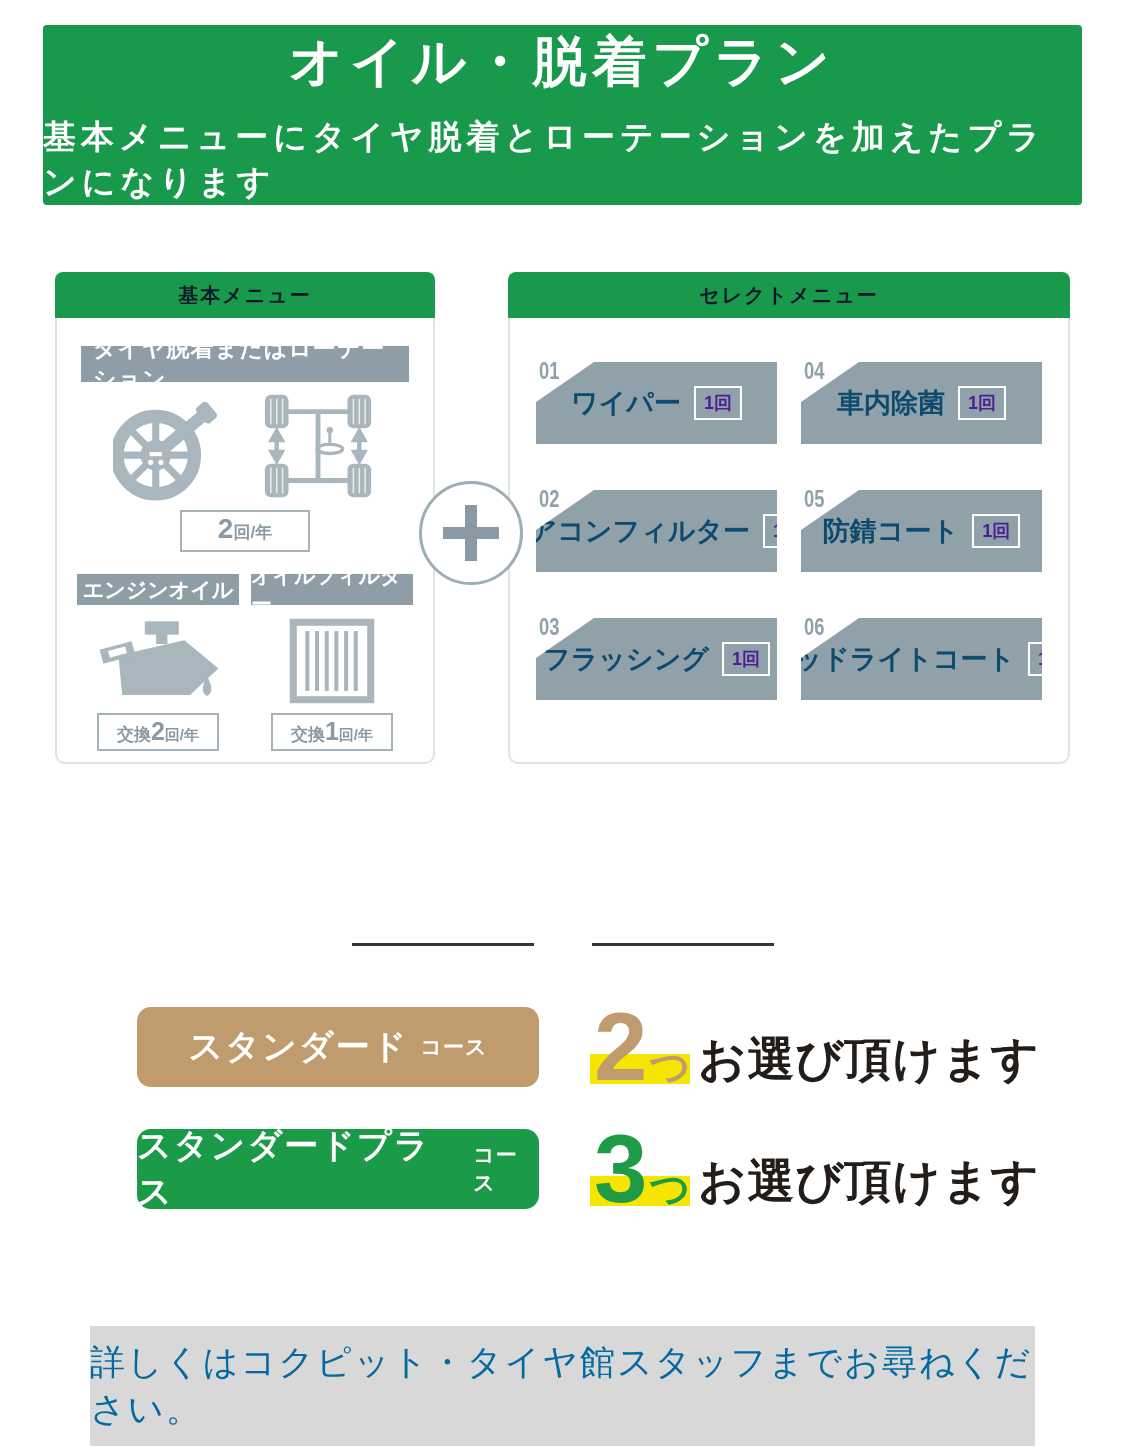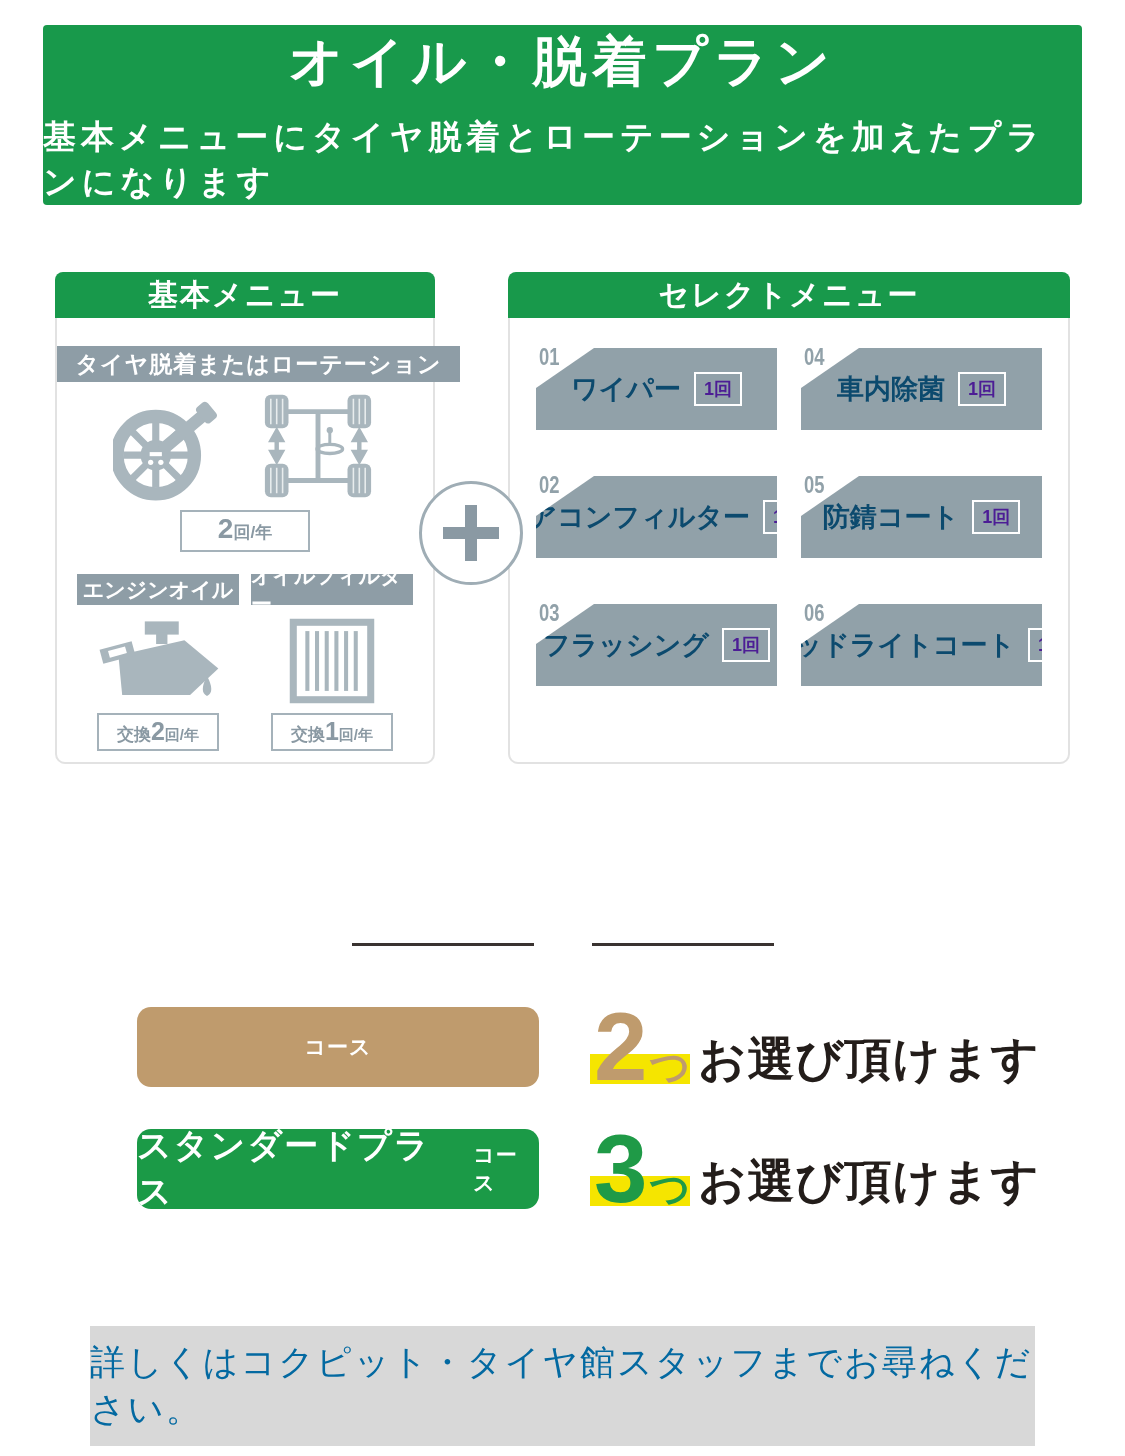--- a/index.html
+++ b/index.html
@@ -16,28 +16,28 @@
   }
   .banner-title{color:#fff;font-size:54px;font-weight:bold;letter-spacing:6px;}
   .banner-sub{color:#fff;font-size:33px;font-weight:bold;letter-spacing:5px;margin-top:16px;}
 
   
   .plan-wrap{position:relative;width:1015px;margin:67px auto 0;display:flex;justify-content:space-between;height:492px;}
   .panel{background:#fff;border:2px solid #e2e2e2;border-radius:10px;box-sizing:border-box;}
   .panel-basic{width:380px;}
   .panel-select{width:562px;}
   .panel-header{
-    height:46px;background:#18994b;border-radius:8px 8px 0 0;margin:-2px -2px 0;
-    color:#ffffff;font-size:30px;font-weight:bold;letter-spacing:2px;
+    height:46px;background:#18994b;border-radius:8px 8px 0 0;margin:-2px -2px 14px;
+    color:#0f172a;font-size:20px;font-weight:bold;letter-spacing:2px;
     display:flex;align-items:center;justify-content:center;
   }
 
   
-  .tire-bar{margin:28px auto 0;width:403px;height:36px;background:#8e9da6;color:#fff;
-    font-size:23px;font-weight:bold;letter-spacing:1px;display:flex;align-items:center;justify-content:center;}
+  .tire-bar{margin:28px auto 0;width:316px;height:36px;background:#8e9da6;color:#fff;
+    font-size:23px;font-weight:bold;letter-spacing:1px;display:flex;align-items:center;justify-content:center;padding-left:12px;}
   .tire-icons{display:flex;justify-content:center;align-items:center;gap:34px;margin-top:10px;height:112px;}
   .freq-box{margin:6px auto 0;width:126px;height:38px;border:2px solid #a5b2ba;background:#fff;
     display:flex;align-items:baseline;justify-content:center;color:#8a99a3;font-weight:bold;}
   .freq-box .num{font-size:28px;line-height:34px;}
   .freq-box .unit{font-size:17px;line-height:30px;}
   .basic-cols{display:flex;justify-content:space-between;padding:0 20px;margin-top:22px;}
   .basic-col{width:162px;display:flex;flex-direction:column;align-items:center;}
   .col-bar{width:100%;height:31px;background:#8e9da6;color:#fff;font-size:21px;font-weight:bold;
     display:flex;align-items:center;justify-content:center;letter-spacing:0px;}
   .col-icon{height:104px;display:flex;align-items:center;justify-content:center;margin-top:4px;}
@@ -275,20 +275,21 @@
   </div>
 </div>
 
 <div class="select-from">
   <span class="df-line"></span>
   <span class="df-line"></span>
 </div>
 
 <div class="course-row">
   <div class="course-btn btn-tan">
+    <span class="cname">スタンダード</span>
     <span class="csuffix">コース</span>
   </div>
   <div class="course-text">
     <span class="count-wrap">
       <span class="count-yellow"></span>
       <span class="count-number tan-txt">2</span>
       <span class="count-particle tan-txt">つ</span>
     </span>
     <span class="choose-text">お選び頂けます</span>
   </div>

